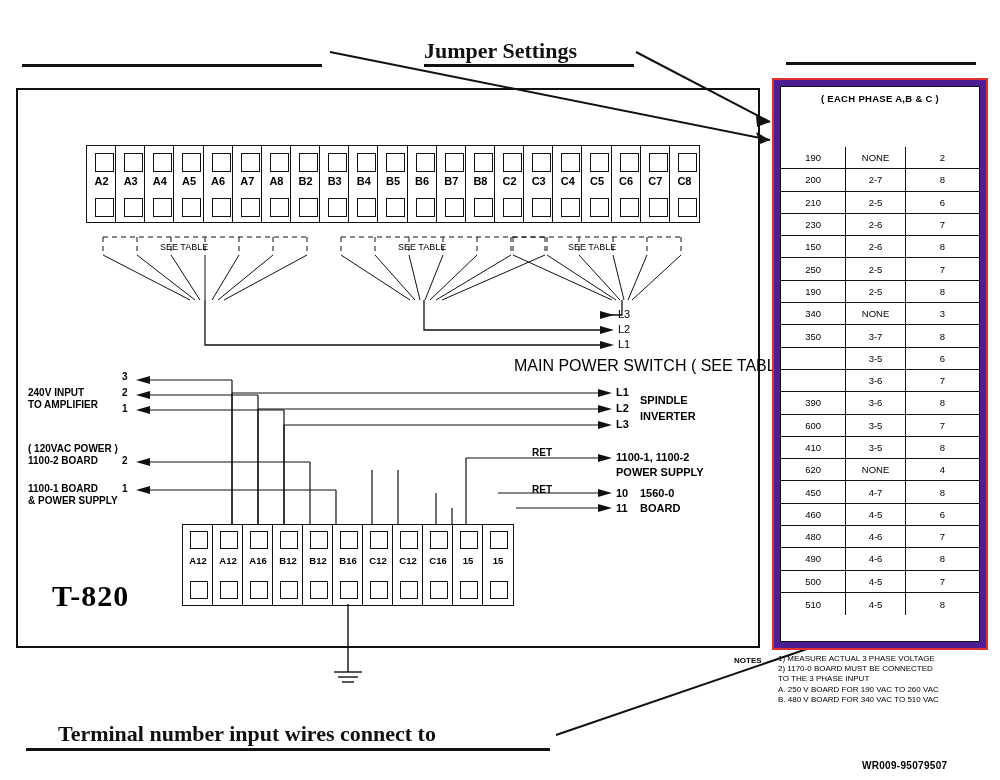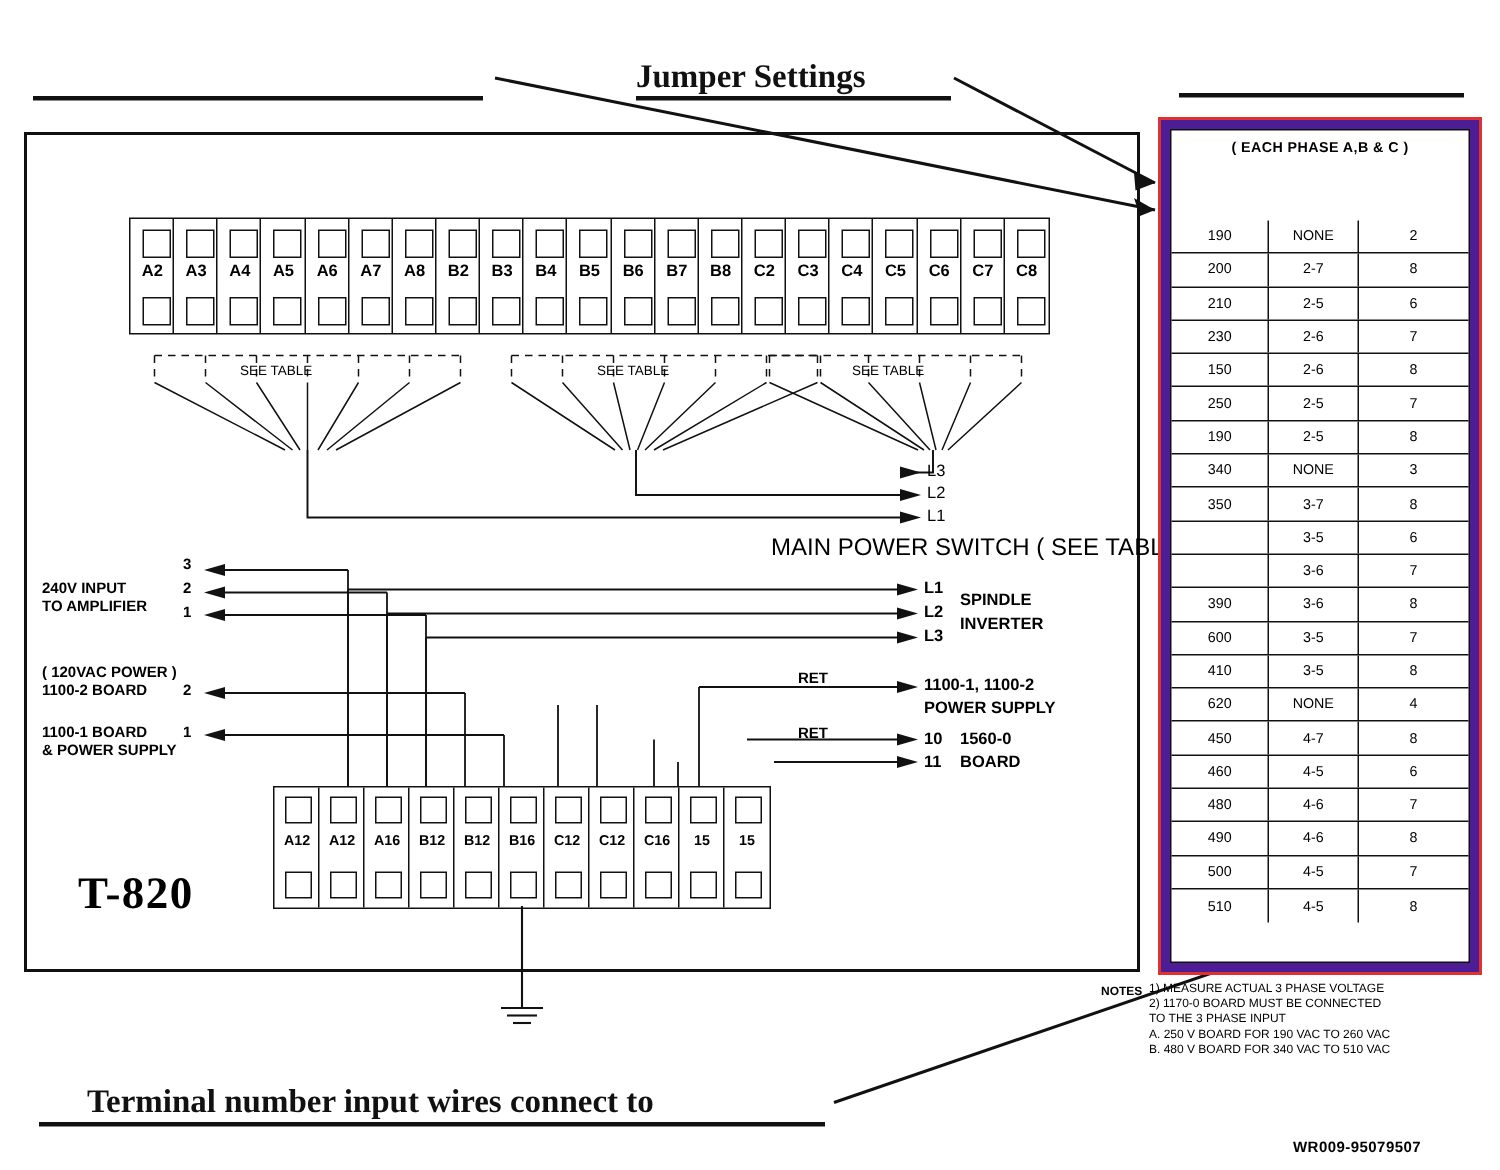--- a/index.html
+++ b/index.html
@@ -64,21 +64,21 @@
   .jrow{position:relative;height:22.3px;border-bottom:1px solid #111;box-sizing:border-box;}
   .jrow:last-child{border-bottom:none;}
   .jcell{position:absolute;top:0;height:100%;display:flex;align-items:center;justify-content:center;font-size:9.5px;box-sizing:border-box;}
   .jcell.c0{left:0;width:33%;border-right:1.2px solid #111;}
   .jcell.c1{left:33%;width:30%;border-right:1.2px solid #111;}
   .jcell.c2{left:63%;width:37%;}
 
   
   #notes{position:absolute;left:734px;top:654px;width:262px;font-size:8px;line-height:1.28;}
   #notes .nlabel{position:absolute;left:0;top:2px;font-size:8px;font-weight:bold;}
-  #notes .nlist{margin-left:32px;}
+  #notes .nlist{margin-left:44px;}
   #notes .nline{white-space:nowrap;}
 
   #wrcode{position:absolute;left:862px;top:760px;font-size:10px;font-weight:bold;letter-spacing:.3px;}
 
   svg.lay{position:absolute;left:0;top:0;width:1000px;height:780px;pointer-events:none;}
 </style>
 </head>
 <body>
 
 <div class="root">

